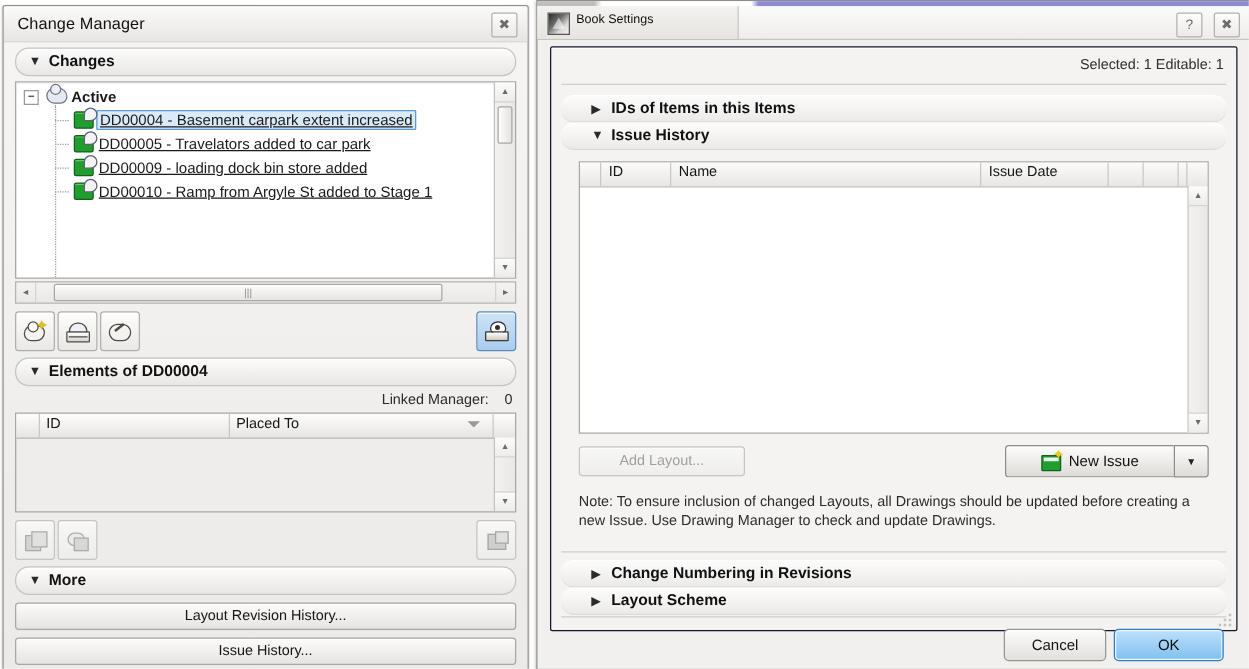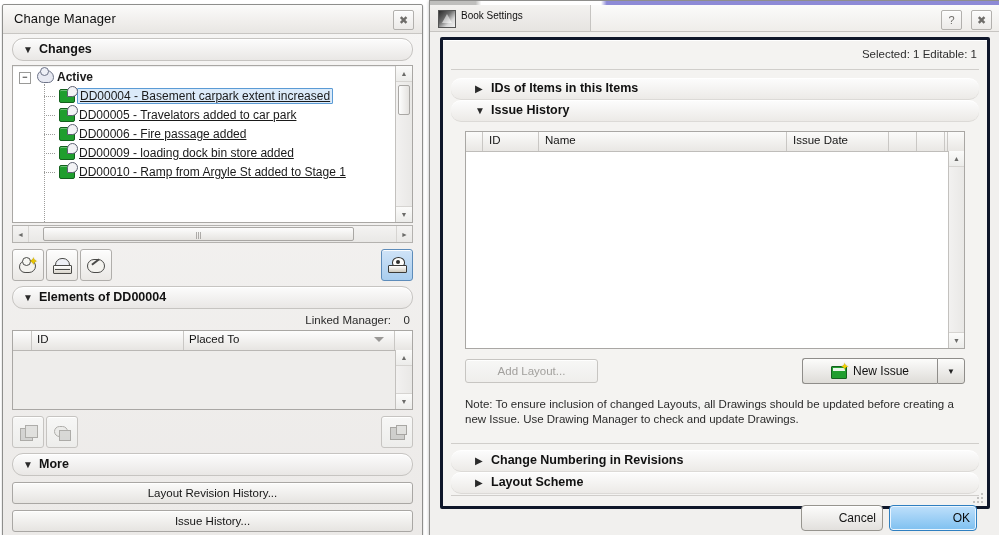--- a/index.html
+++ b/index.html
@@ -242,21 +242,21 @@
     content:"";position:absolute;left:3px;top:3px;width:0;height:0;
     border-left:5px solid transparent;border-right:5px solid transparent;border-bottom:9px solid rgba(255,255,255,.55);
   }
   .bs-title{position:absolute;left:31px;top:5px;font-size:10px;color:#101010;}
   #bs-help{right:38px;top:5px;}
   #bs-close{right:8px;top:5px;}
 
   .bs-body{position:absolute;left:0;right:0;top:30px;bottom:0;padding:0 10px;}
   .bs-inner{
     position:relative;margin-top:6px;height:466px;
-    background:#f4f3f1;border:3px solid #0f172a;border-radius:2px;
+    background:#f4f3f1;border:1px solid #0f172a;border-radius:2px;
     box-shadow:0 1px 0 #fff inset;
     padding-left:26px;
   }
   .selinfo{position:absolute;right:10px;top:8px;font-size:11.5px;color:#2e2e2e;}
   .divline{position:absolute;left:8px;right:8px;height:1px;background:#d0cecb;}
 
   .sect2{
     position:absolute;left:8px;right:8px;height:20px;
     background:linear-gradient(#fcfcfc,#eceae7);
     border-top:1px solid #ffffff;border-bottom:1px solid #dcdad7;
@@ -297,21 +297,21 @@
   }
   .icoNewIssue{position:relative;width:16px;height:13px;}
   .icoNewIssue .g{position:absolute;left:0;top:1px;width:14px;height:11px;background:#1f9e2e;border:1px solid #14601e;border-radius:1px;}
   .icoNewIssue .g:before{content:"";position:absolute;left:1px;top:1px;right:1px;height:3px;background:#e8f6e9;}
   .icoNewIssue .st{position:absolute;right:-2px;top:-3px;color:#f2d000;font-size:10px;line-height:1;text-shadow:0 0 1px #8a7400;}
 
   .note{position:absolute;left:22px;right:22px;font-size:11.5px;color:#2b2b2b;line-height:15px;}
 
   .dlgbtn{
     position:absolute;height:26px;border-radius:4px;
-    font-family:"Liberation Sans",sans-serif;font-size:12px;cursor:default;text-align:right;
+    font-family:"Liberation Sans",sans-serif;font-size:12px;cursor:default;
   }
   #btn-cancel{
     background:linear-gradient(#fcfcfb,#e2e0dd);
     border:1px solid #97958f;color:#141414;
     box-shadow:0 1px 0 rgba(255,255,255,.9) inset;
   }
   #btn-ok{
     background:linear-gradient(#bfe0fb,#7ec0f0);
     border:1px solid #2f7fc0;color:#0b0b0b;
     box-shadow:0 0 0 1px #eaf5fe inset;
@@ -350,24 +350,20 @@
             <span class="ico"><span class="cloud"></span></span><span class="txt">Active</span>
           </div>
 
           <div class="trow child sel">
             <span class="hline" style="top:9px"></span>
             <span class="ico"><span class="chg"></span></span><span class="txt">DD00004 - Basement carpark extent increased</span>
           </div>
           <div class="trow child">
             <span class="hline" style="top:9px"></span>
             <span class="ico"><span class="chg"></span></span><span class="txt">DD00005 - Travelators added to car park</span>
-          </div>
-          <div class="trow child">
-            <span class="hline" style="top:9px"></span>
-            <span class="ico"><span class="chg"></span></span><span class="txt">DD00006 - Fire passage added</span>
           </div>
           <div class="trow child">
             <span class="hline" style="top:9px"></span>
             <span class="ico"><span class="chg"></span></span><span class="txt">DD00009 - loading dock bin store added</span>
           </div>
           <div class="trow child">
             <span class="hline" style="top:9px"></span>
             <span class="ico"><span class="chg"></span></span><span class="txt">DD00010 - Ramp from Argyle St added to Stage 1</span>
           </div>
 

